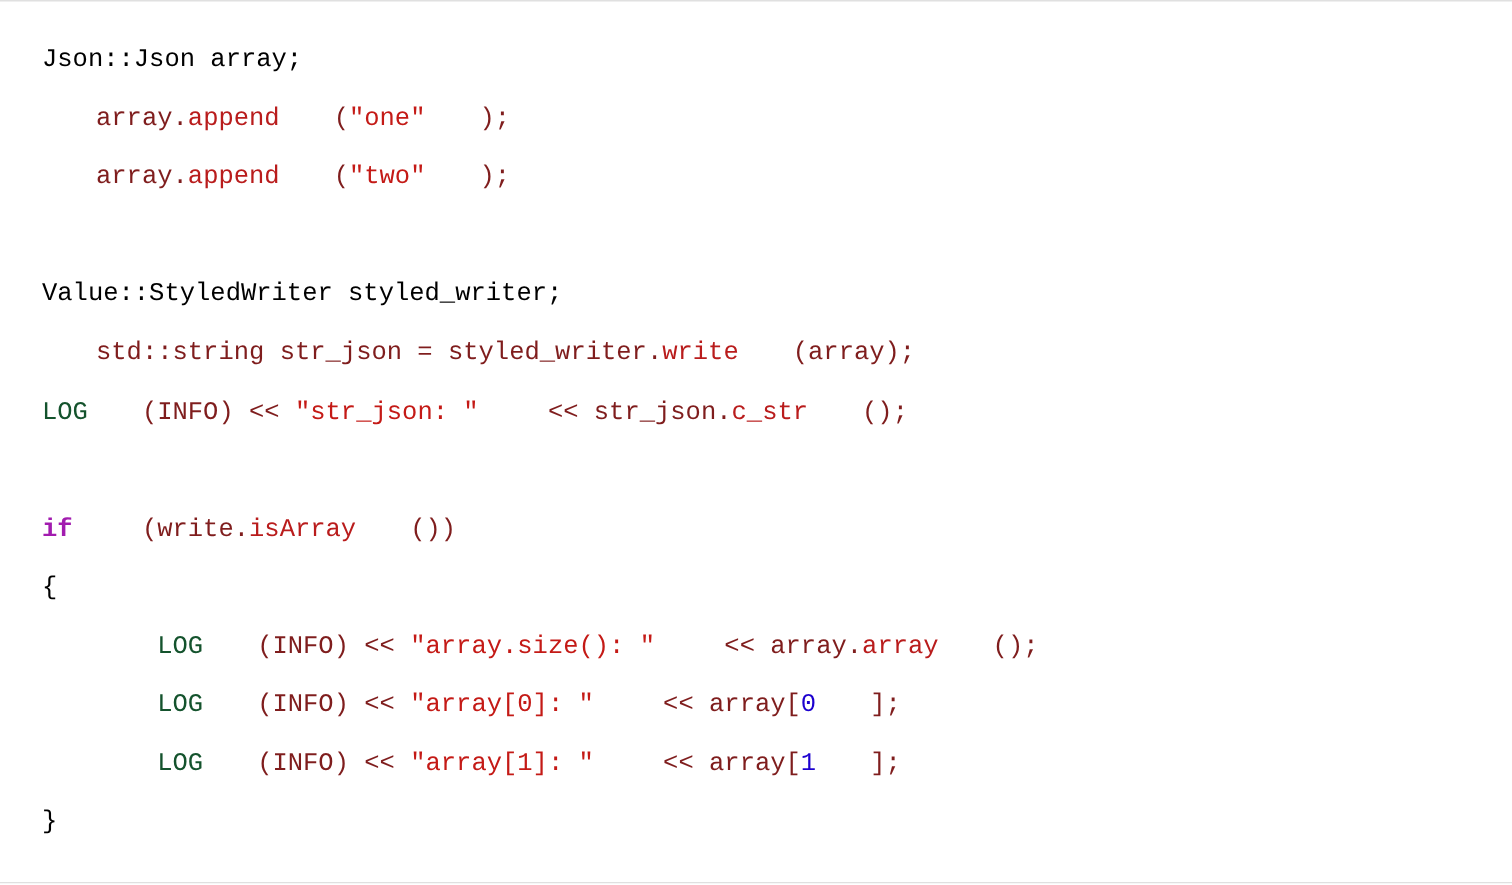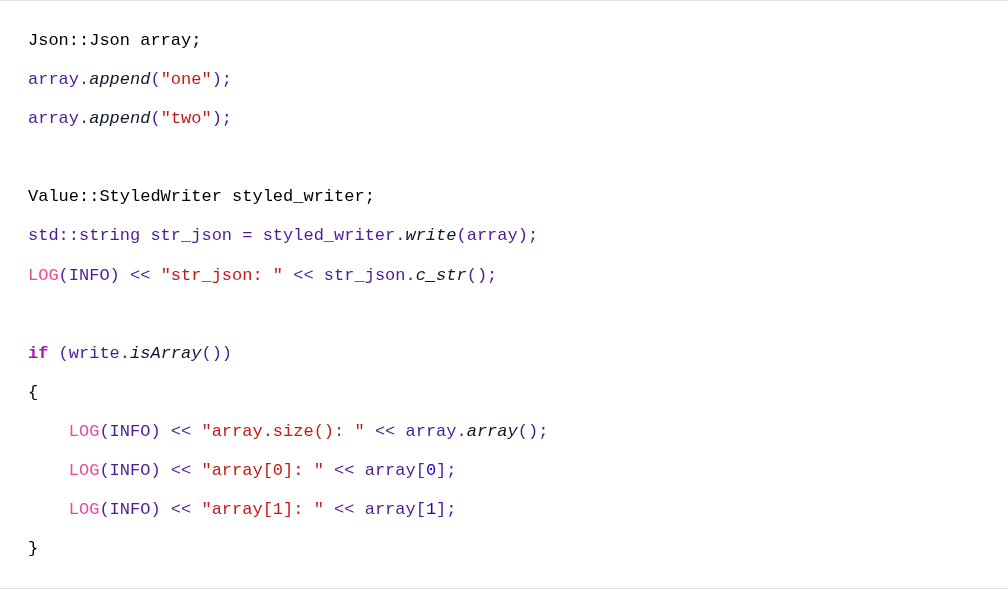--- a/index.html
+++ b/index.html
@@ -16,24 +16,24 @@
     border-left: none;
     border-right: none;
     border-radius: 0;
     padding: 20px 28px;
     background: #ffffff;
     white-space: pre;
     overflow: auto;
   }
   .kw { font-weight: bold; color: #a21caf; }
   .str { color: #c41a16; }
-  .fn { color: #0f172a; font-style: italic; }
-  .log { color: #ec4899; }
+  .fn { color: #b91c1c; }
+  .log { color: #14532d; }
   .num { color: #1c00cf; }
-  .t { color: #4c1d95; }
+  .t { color: #7f1d1d; margin-left: 36px; }
 </style>
 </head>
 <body>
 
 <div class="code-block"><span>Json::Json array;</span>
 <span><span class="t">array.</span><span class="fn">append</span><span class="t">(</span><span class="str">"one"</span><span class="t">);</span></span>
 <span><span class="t">array.</span><span class="fn">append</span><span class="t">(</span><span class="str">"two"</span><span class="t">);</span></span>
 <span></span>
 <span>Value::StyledWriter styled_writer;</span>
 <span><span class="t">std::string str_json = styled_writer.</span><span class="fn">write</span><span class="t">(array);</span></span>

